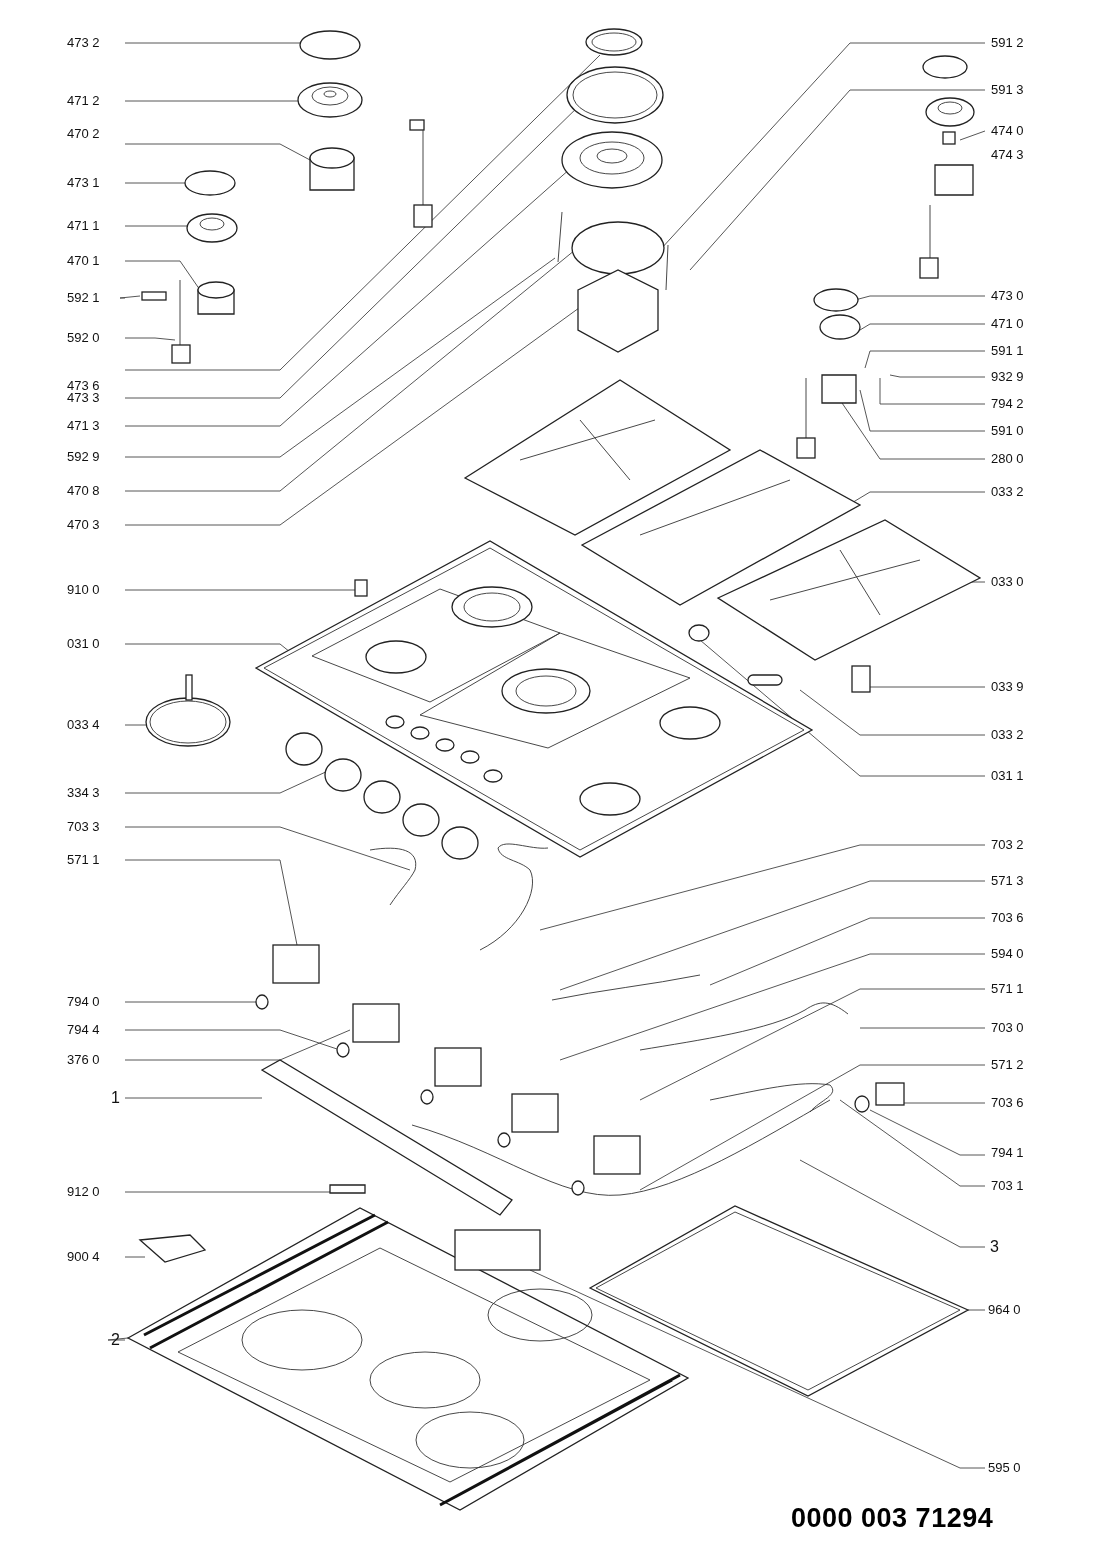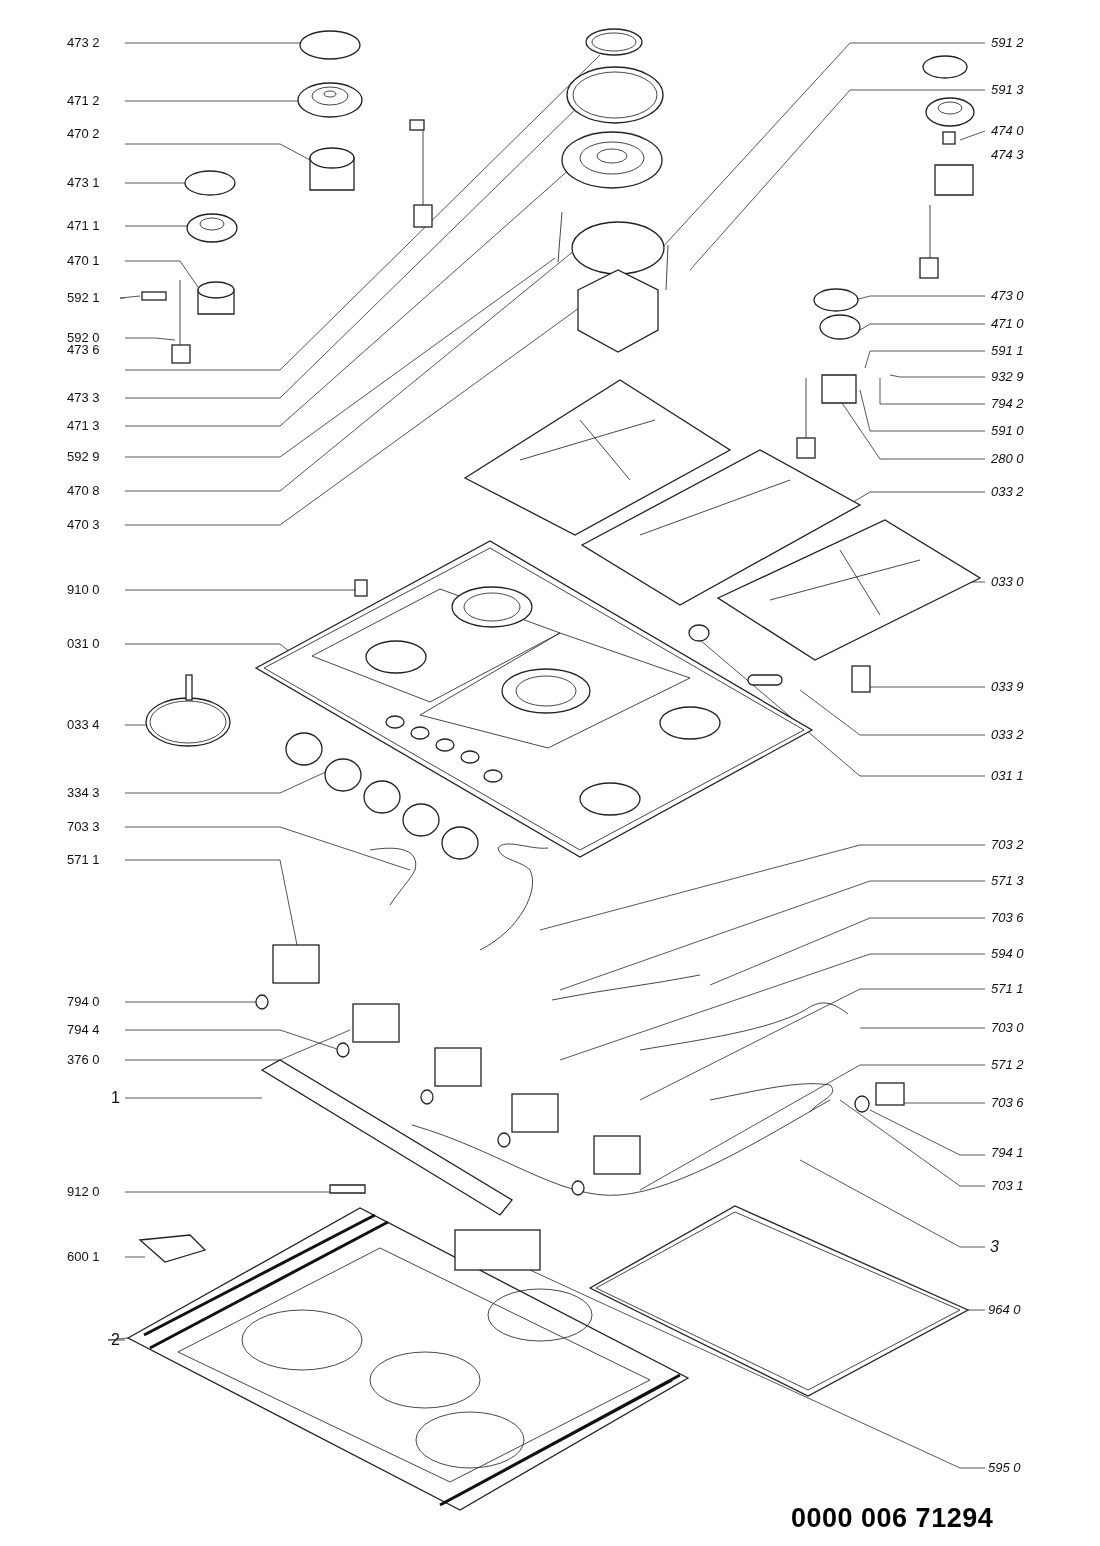--- a/index.html
+++ b/index.html
@@ -1,20 +1,20 @@
 <!DOCTYPE html>
 <html><head>
 <meta charset="utf-8">
 <style>
   html,body{margin:0;padding:0;background:#fff;}
   body{width:1100px;height:1546px;position:relative;overflow:hidden;font-family:"Liberation Sans",sans-serif;}
   #diagram{position:absolute;left:0;top:0;width:1100px;height:1546px;}
   .lbl{position:absolute;font-size:13px;color:#111;line-height:20px;white-space:nowrap;}
   .lbl.left{left:67px;}
-  .lbl.right{left:991px;font-style:italic;}
+  .lbl.right{left:991px;}
   .lbl.num{font-size:16px;}
   .docnum{position:absolute;left:791px;top:1503px;font-size:27px;font-weight:bold;color:#000;letter-spacing:0.5px;}
   svg .part{fill:#fff;stroke:#222;stroke-width:1.3;}
   svg .thin{fill:none;stroke:#333;stroke-width:0.9;}
   svg .lead{fill:none;stroke:#444;stroke-width:0.9;}
   svg .heavy{fill:none;stroke:#111;stroke-width:3;}
 </style>
 </head>
 <body>
 
@@ -222,38 +222,38 @@
 </svg>
 
 <div class="lbl left" style="top:33px">473 2</div>
 <div class="lbl left" style="top:91px">471 2</div>
 <div class="lbl left" style="top:124px">470 2</div>
 <div class="lbl left" style="top:173px">473 1</div>
 <div class="lbl left" style="top:216px">471 1</div>
 <div class="lbl left" style="top:251px">470 1</div>
 <div class="lbl left" style="top:288px">592 1</div>
 <div class="lbl left" style="top:328px">592 0</div>
-<div class="lbl left" style="top:340px">473 6</div>
+<div class="lbl left" style="top:376px">473 6</div>
 <div class="lbl left" style="top:388px">473 3</div>
 <div class="lbl left" style="top:416px">471 3</div>
 <div class="lbl left" style="top:447px">592 9</div>
 <div class="lbl left" style="top:481px">470 8</div>
 <div class="lbl left" style="top:515px">470 3</div>
 <div class="lbl left" style="top:580px">910 0</div>
 <div class="lbl left" style="top:634px">031 0</div>
 <div class="lbl left" style="top:715px">033 4</div>
 <div class="lbl left" style="top:783px">334 3</div>
 <div class="lbl left" style="top:817px">703 3</div>
 <div class="lbl left" style="top:850px">571 1</div>
 <div class="lbl left" style="top:992px">794 0</div>
 <div class="lbl left" style="top:1020px">794 4</div>
 <div class="lbl left" style="top:1050px">376 0</div>
 <div class="lbl left num" style="top:1088px;left:111px">1</div>
 <div class="lbl left" style="top:1182px">912 0</div>
-<div class="lbl left" style="top:1247px">600 1</div>
+<div class="lbl left" style="top:1247px">900 4</div>
 <div class="lbl left num" style="top:1330px;left:111px">2</div>
 
 <div class="lbl right" style="top:33px">591 2</div>
 <div class="lbl right" style="top:80px">591 3</div>
 <div class="lbl right" style="top:121px">474 0</div>
 <div class="lbl right" style="top:145px">474 3</div>
 <div class="lbl right" style="top:286px">473 0</div>
 <div class="lbl right" style="top:314px">471 0</div>
 <div class="lbl right" style="top:341px">591 1</div>
 <div class="lbl right" style="top:367px">932 9</div>
@@ -272,13 +272,13 @@
 <div class="lbl right" style="top:979px">571 1</div>
 <div class="lbl right" style="top:1018px">703 0</div>
 <div class="lbl right" style="top:1055px">571 2</div>
 <div class="lbl right" style="top:1093px">703 6</div>
 <div class="lbl right" style="top:1143px">794 1</div>
 <div class="lbl right" style="top:1176px">703 1</div>
 <div class="lbl right num" style="top:1237px;left:990px">3</div>
 <div class="lbl right" style="top:1300px;left:988px">964 0</div>
 <div class="lbl right" style="top:1458px;left:988px">595 0</div>
 
-<div class="docnum">0000 006 71294</div>
+<div class="docnum">0000 003 71294</div>
 
 </body></html>

